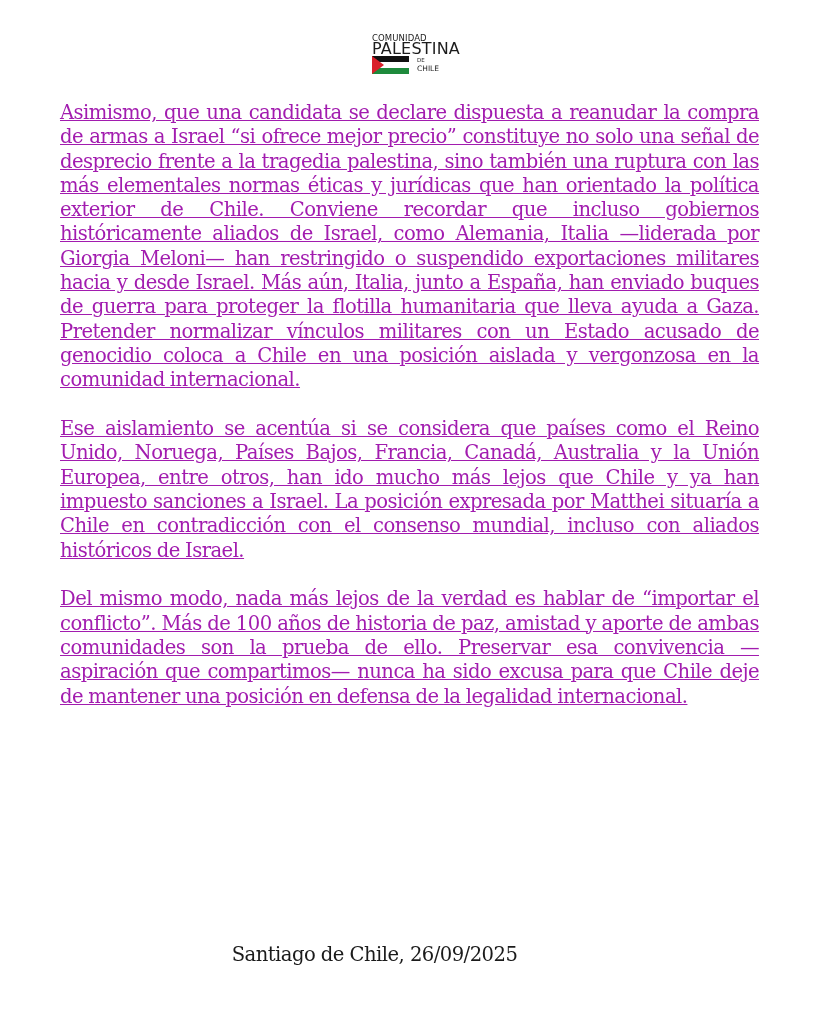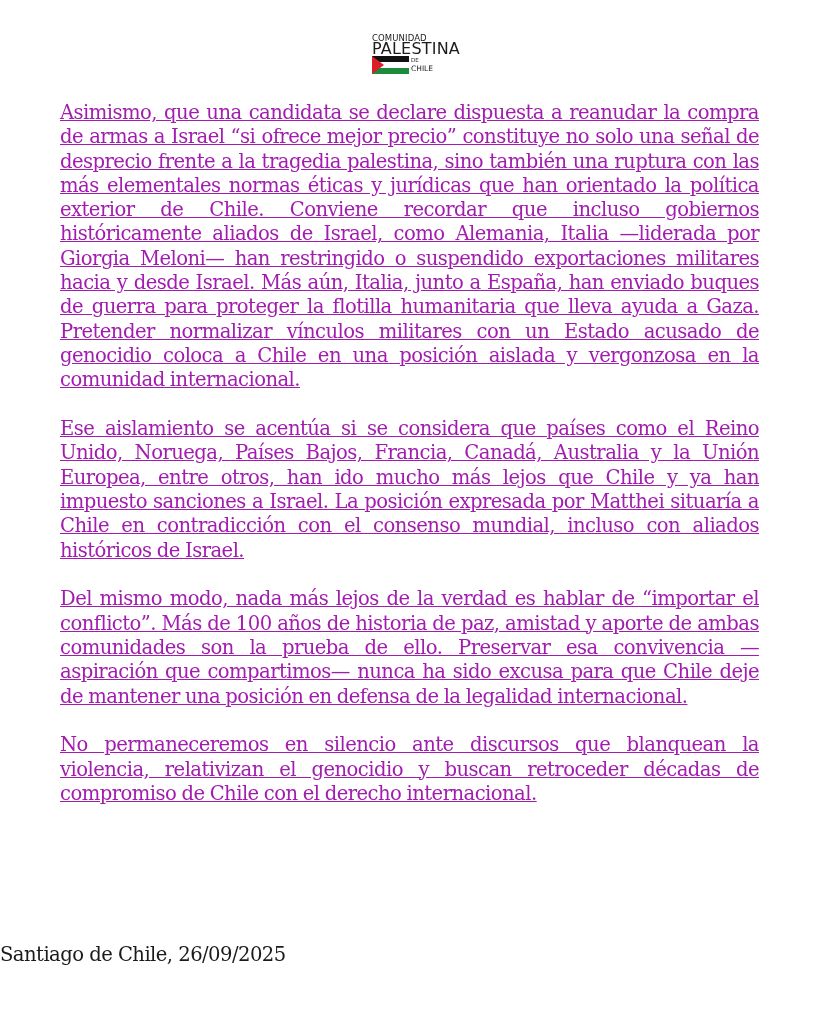--- a/index.html
+++ b/index.html
@@ -59,21 +59,21 @@
       position: absolute;
       left: 0;
       top: 0;
       width: 0;
       height: 0;
       border-top: 9px solid transparent;
       border-bottom: 9px solid transparent;
       border-left: 12px solid #d9202a;
     }
     .logo-side {
-      margin-left: 2px;
+      margin-left: 8px;
       display: flex;
       flex-direction: column;
       line-height: 8px;
     }
     .logo-de {
       font-size: 5.5px;
       line-height: 7px;
     }
     .logo-chile {
       font-size: 7.5px;
@@ -96,21 +96,21 @@
     .content p {
       margin: 0 0 24.5px 0;
       text-align: justify;
       hyphens: none;
     }
     .signature {
       position: absolute;
       left: 0;
       width: 749px;
       top: 943px;
-      text-align: left;
+      text-align: center;
       font-family: "DejaVu Serif", serif;
       font-size: 19.6px;
       letter-spacing: -0.55px;
       color: #1b1b1b;
     }
   </style>
 </head>
 <body>
 
 <div class="logo">
@@ -127,16 +127,15 @@
       <span class="logo-de">DE</span>
       <span class="logo-chile">CHILE</span>
     </span>
   </div>
 </div>
 
 <div class="content">
   <p>Asimismo, que una candidata se declare dispuesta a reanudar la compra de armas a Israel “si ofrece mejor precio” constituye no solo una señal de desprecio frente a la tragedia palestina, sino también una ruptura con las más elementales normas éticas y jurídicas que han orientado la política exterior de Chile. Conviene recordar que incluso gobiernos históricamente aliados de Israel, como Alemania, Italia —liderada por Giorgia Meloni— han restringido o suspendido exportaciones militares hacia y desde Israel. Más aún, Italia, junto a España, han enviado buques de guerra para proteger la flotilla humanitaria que lleva ayuda a Gaza. Pretender normalizar vínculos militares con un Estado acusado de genocidio coloca a Chile en una posición aislada y vergonzosa en la comunidad internacional.</p>
   <p>Ese aislamiento se acentúa si se considera que países como el Reino Unido, Noruega, Países Bajos, Francia, Canadá, Australia y la Unión Europea, entre otros, han ido mucho más lejos que Chile y ya han impuesto sanciones a Israel. La posición expresada por Matthei situaría a Chile en contradicción con el consenso mundial, incluso con aliados históricos de Israel.</p>
   <p>Del mismo modo, nada más lejos de la verdad es hablar de “importar el conflicto”. Más de 100 años de historia de paz, amistad y aporte de ambas comunidades son la prueba de ello. Preservar esa convivencia —aspiración que compartimos— nunca ha sido excusa para que Chile deje de mantener una posición en defensa de la legalidad internacional.</p>
-  <p>No permaneceremos en silencio ante discursos que blanquean la violencia, relativizan el genocidio y buscan retroceder décadas de compromiso de Chile con el derecho internacional.</p>
 </div>
 
 <div class="signature">Santiago de Chile, 26/09/2025</div>
 
 </body></html>

